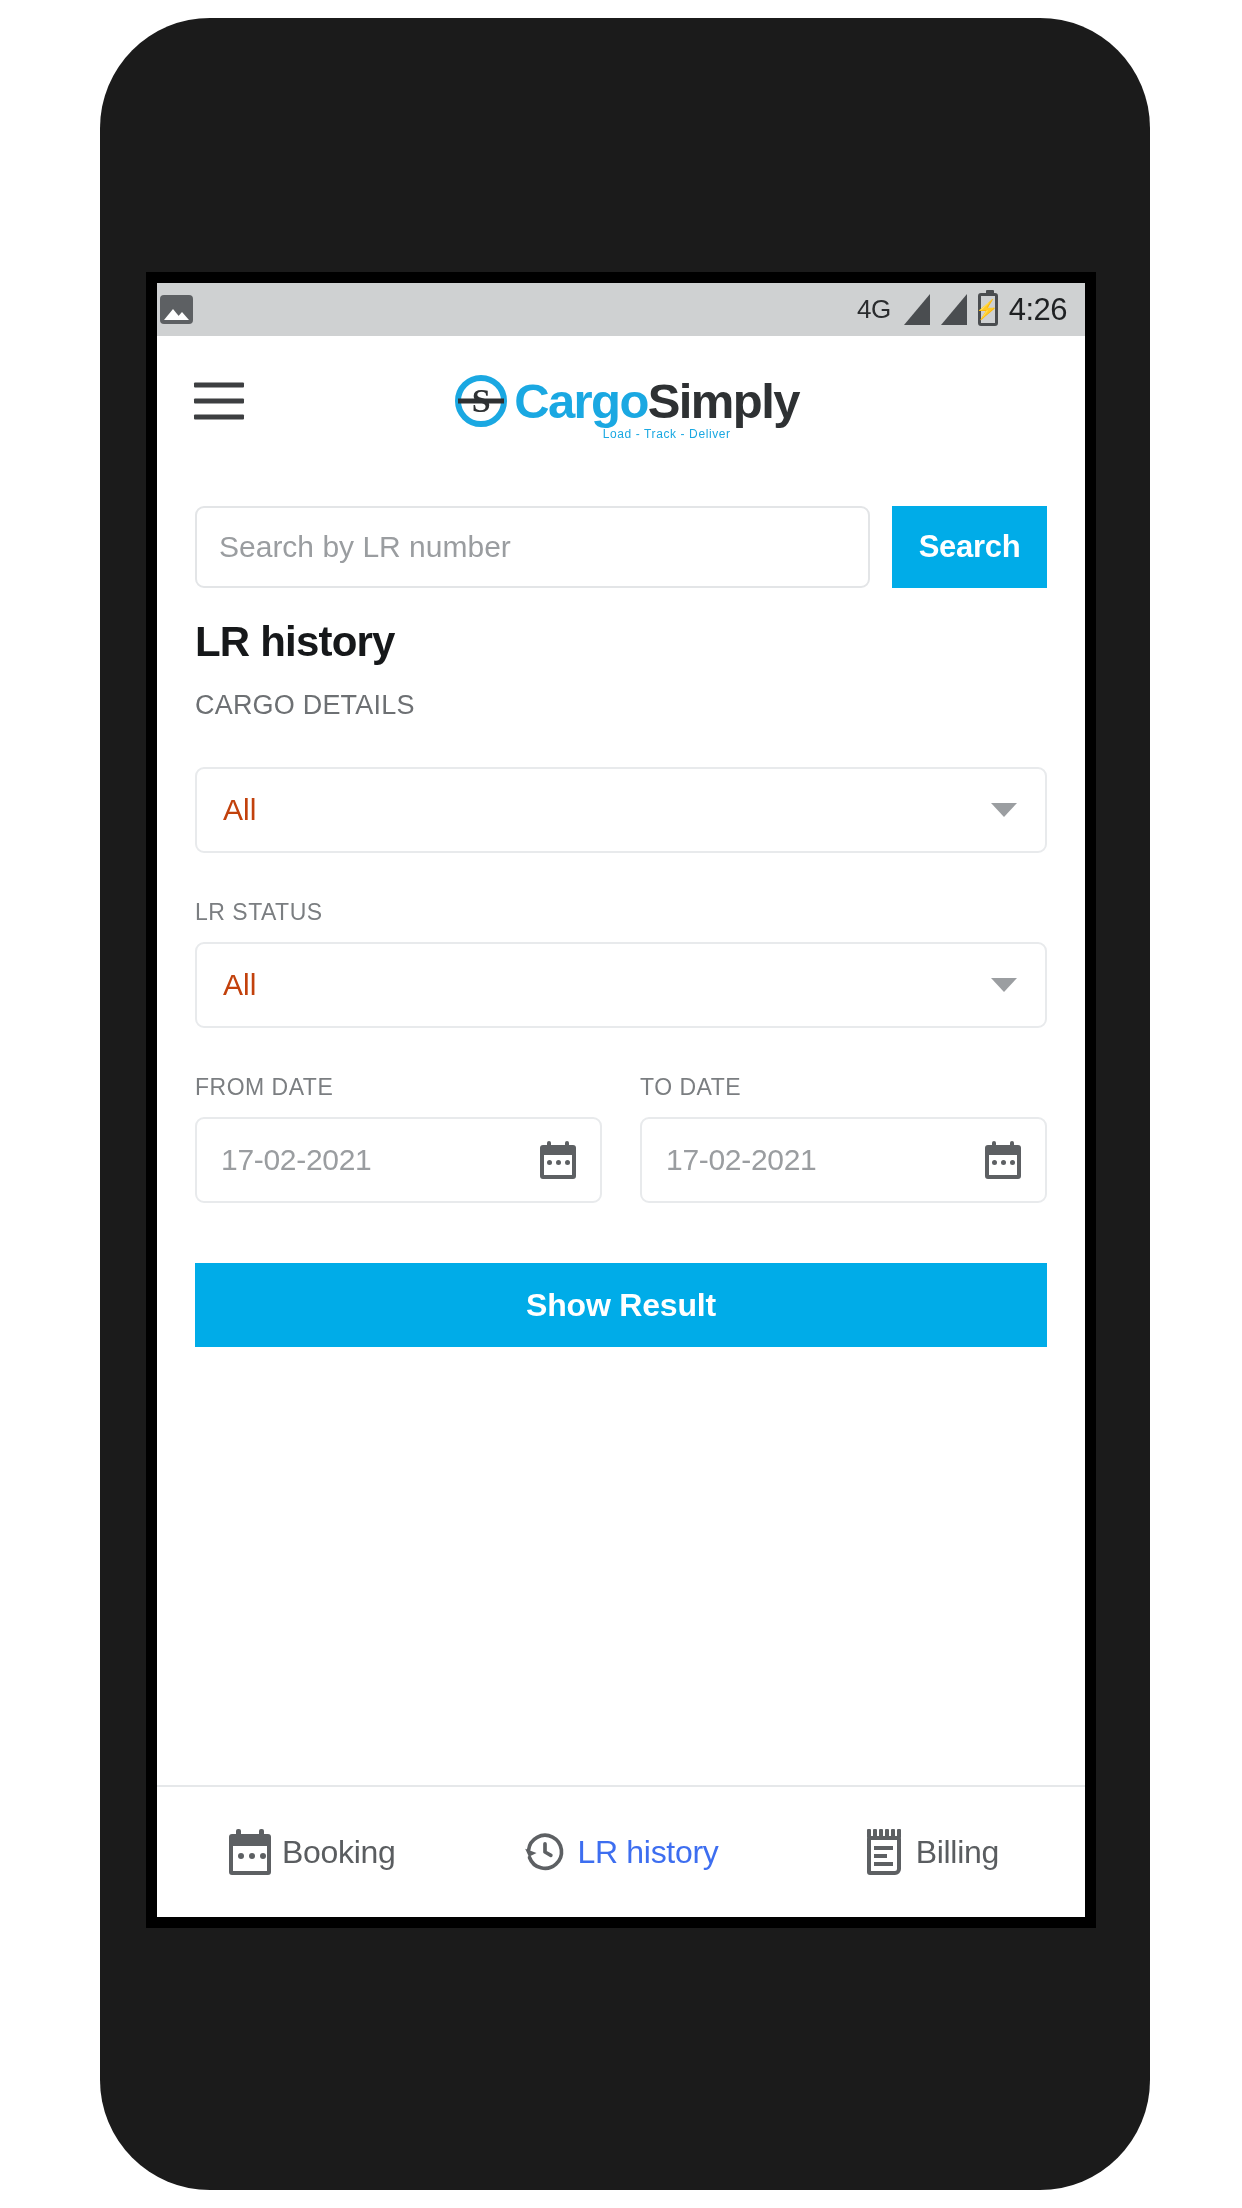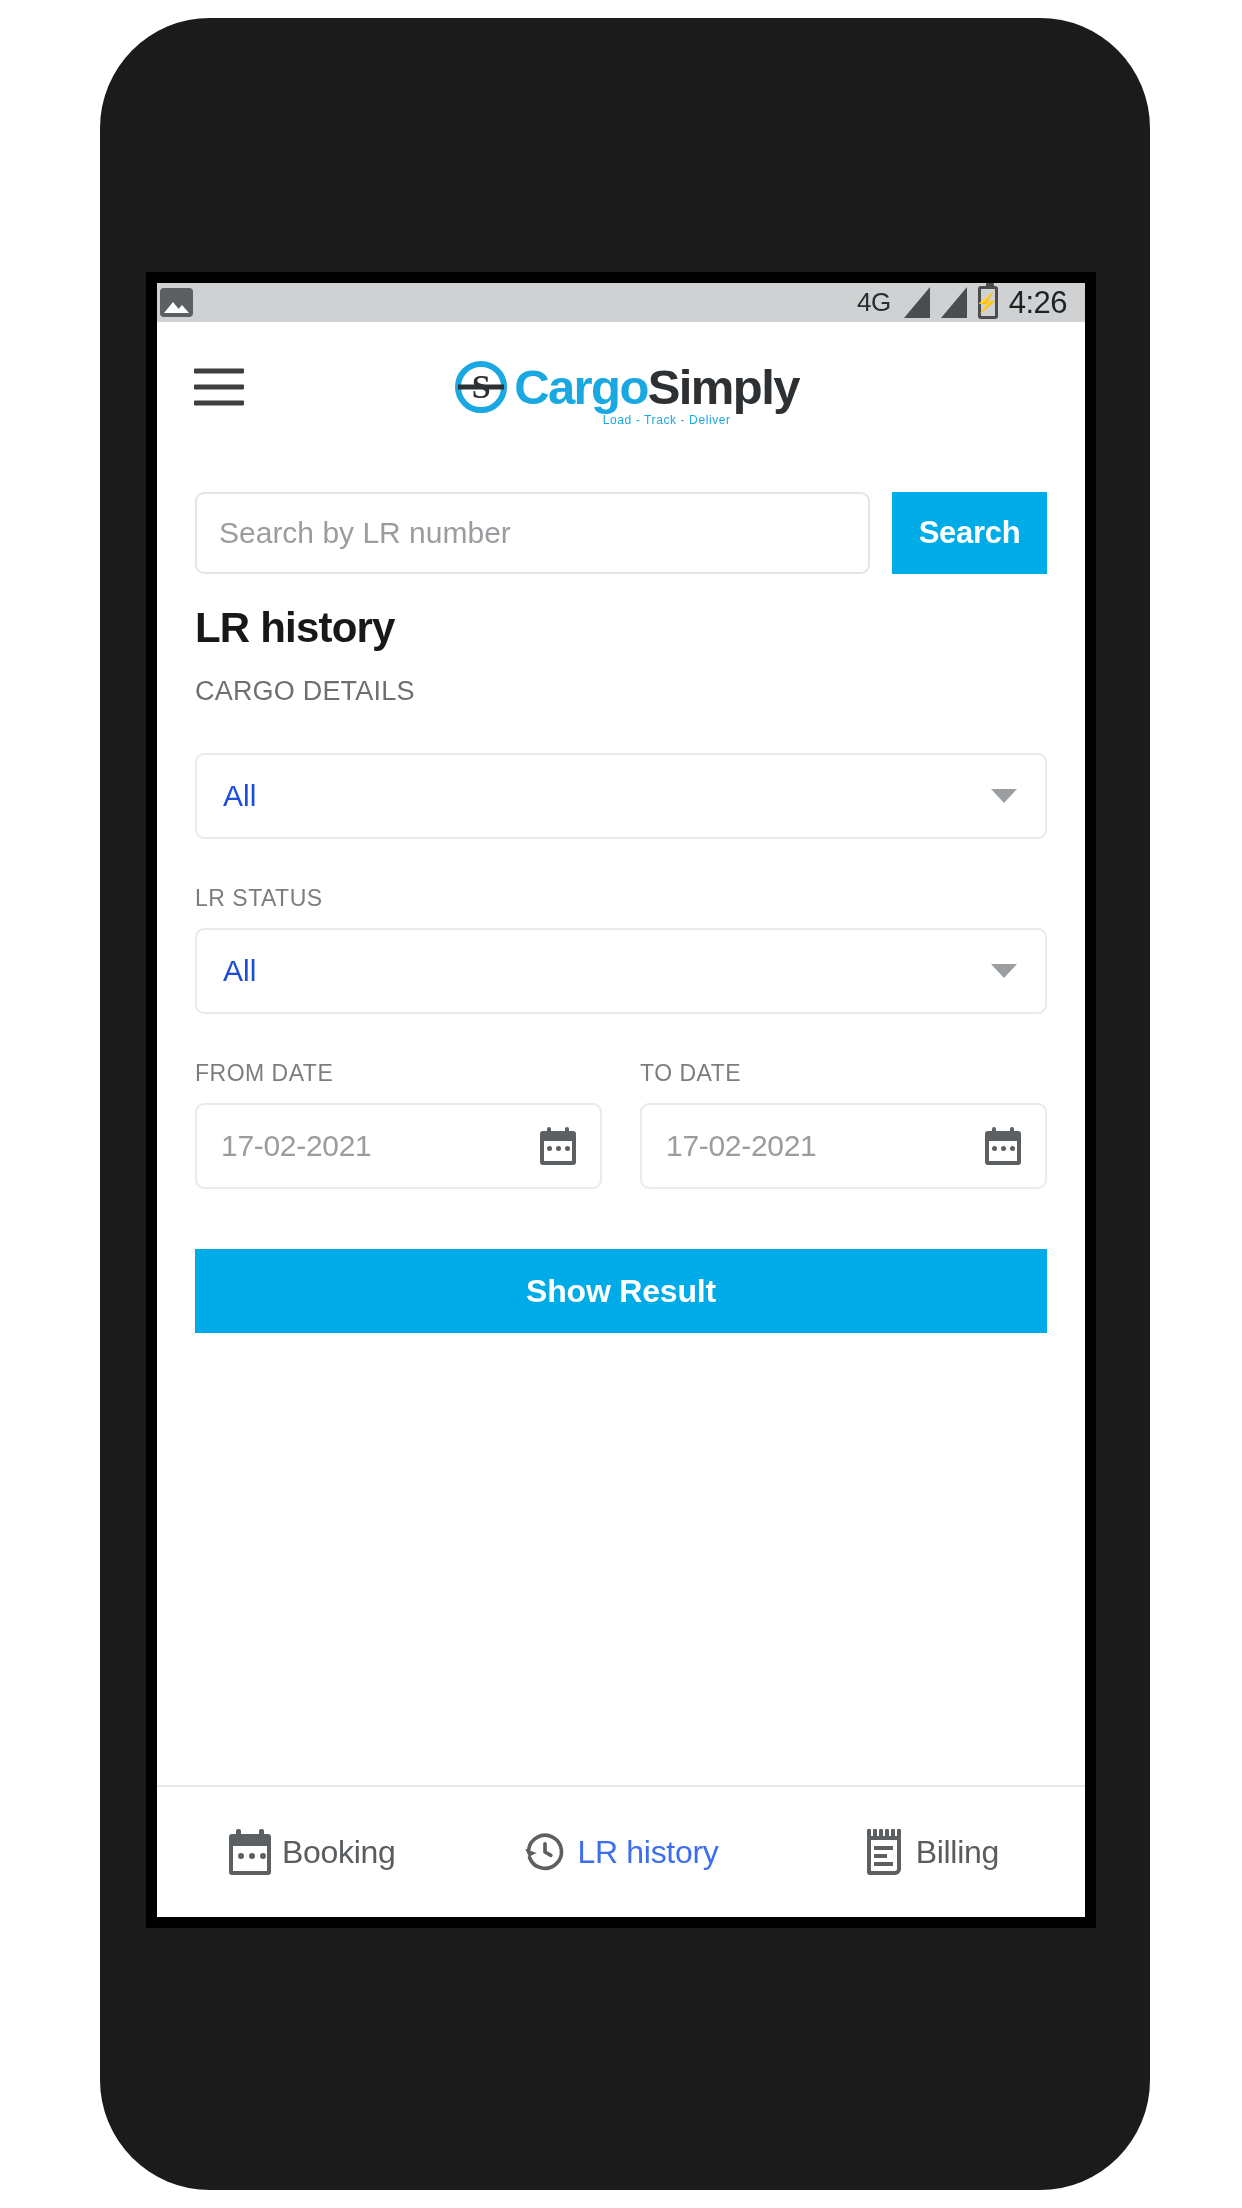--- a/index.html
+++ b/index.html
@@ -53,21 +53,21 @@
     width: 928px;
     height: 1634px;
     background: #ffffff;
     overflow: hidden;
     display: flex;
     flex-direction: column;
   }
 
   
   .status-bar {
-    height: 39px;
+    height: 53px;
     background: #cfd1d2;
     display: flex;
     align-items: center;
     padding: 0 18px 0 3px;
     flex: 0 0 auto;
   }
   .status-left { display: flex; align-items: center; gap: 10px; }
   .status-right { margin-left: auto; display: flex; align-items: center; gap: 11px; }
   .gallery-icon {
     width: 33px; height: 29px;
@@ -278,21 +278,21 @@
     border: 2px solid #e8eaec;
     border-radius: 9px;
     display: flex;
     align-items: center;
     padding: 0 26px;
     background: #ffffff;
     cursor: pointer;
   }
   .select-value {
     font-size: 30px;
-    color: #1d4ed8;
+    color: #c2410c;
   }
   .caret {
     position: absolute;
     right: 28px;
     top: 50%;
     transform: translateY(-50%);
     width: 0; height: 0;
     border-left: 13px solid transparent;
     border-right: 13px solid transparent;
     border-top: 14px solid #9b9ea1;

